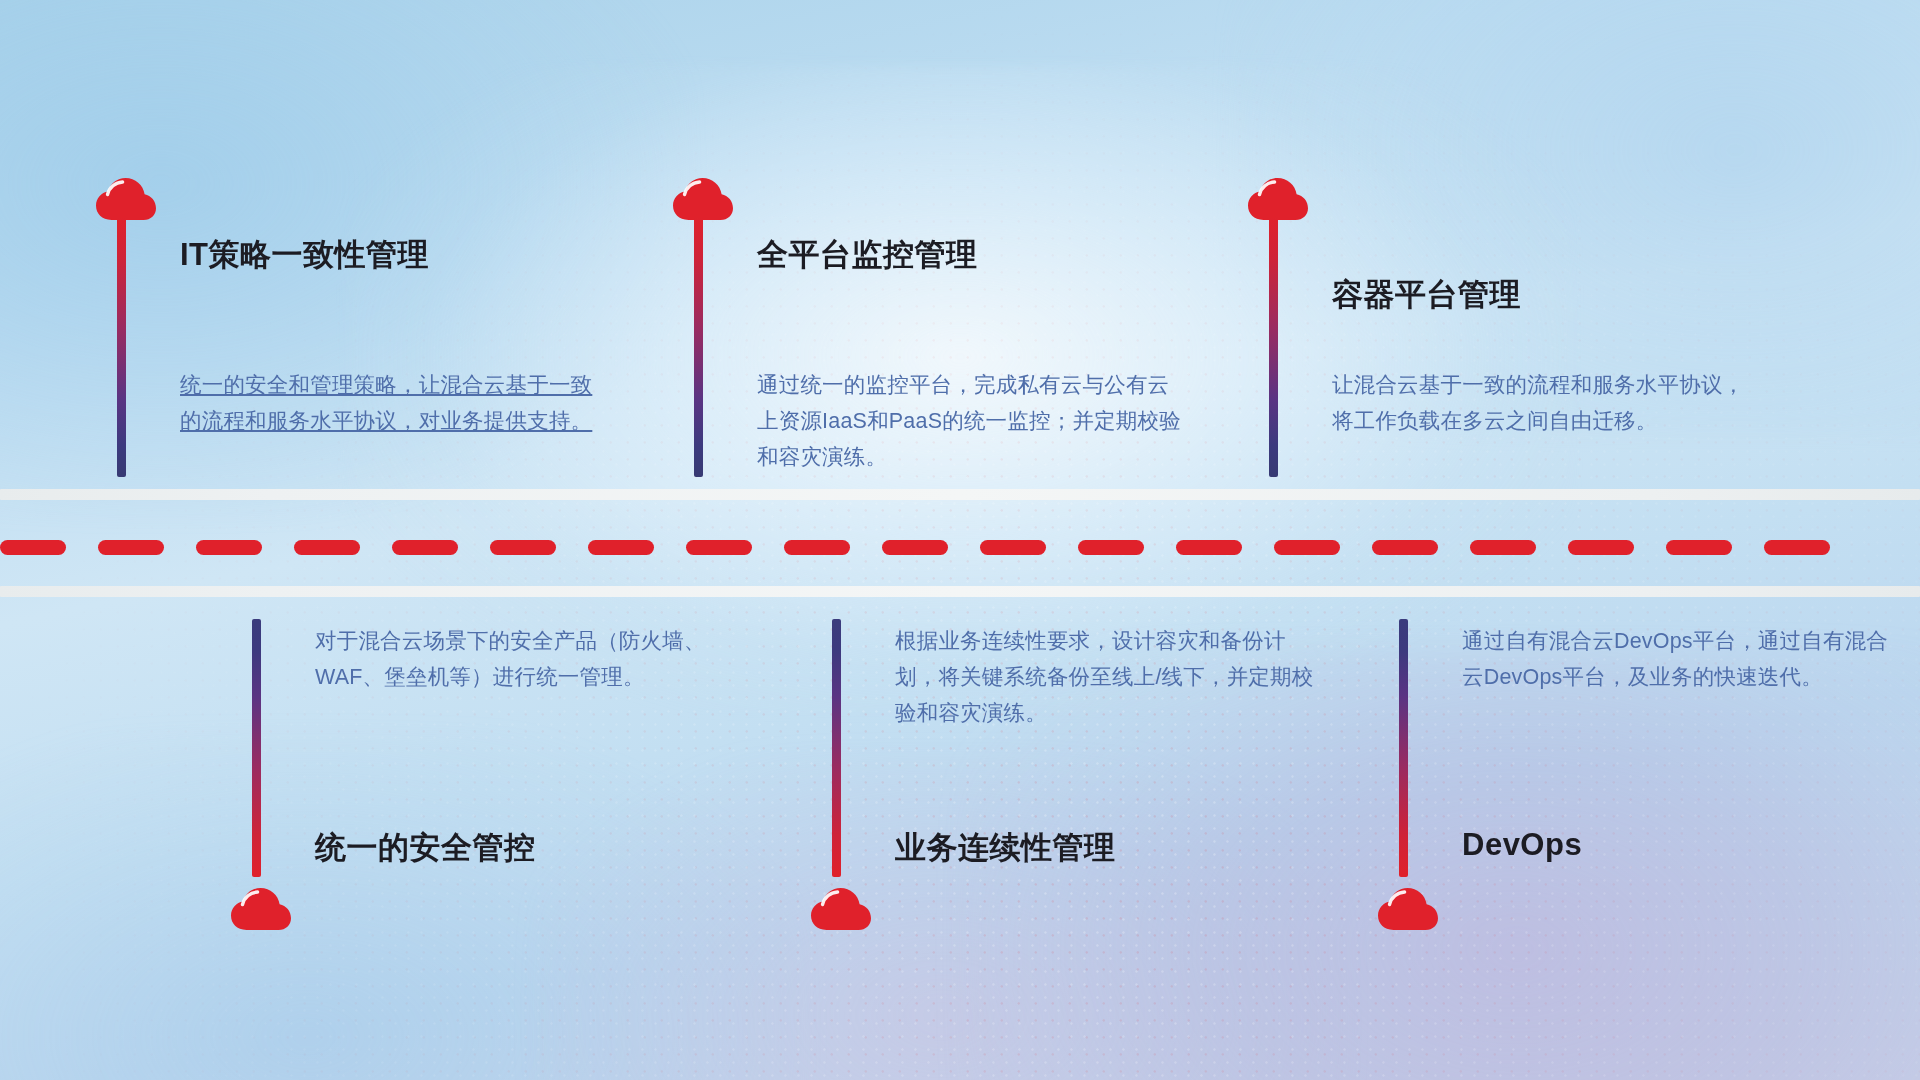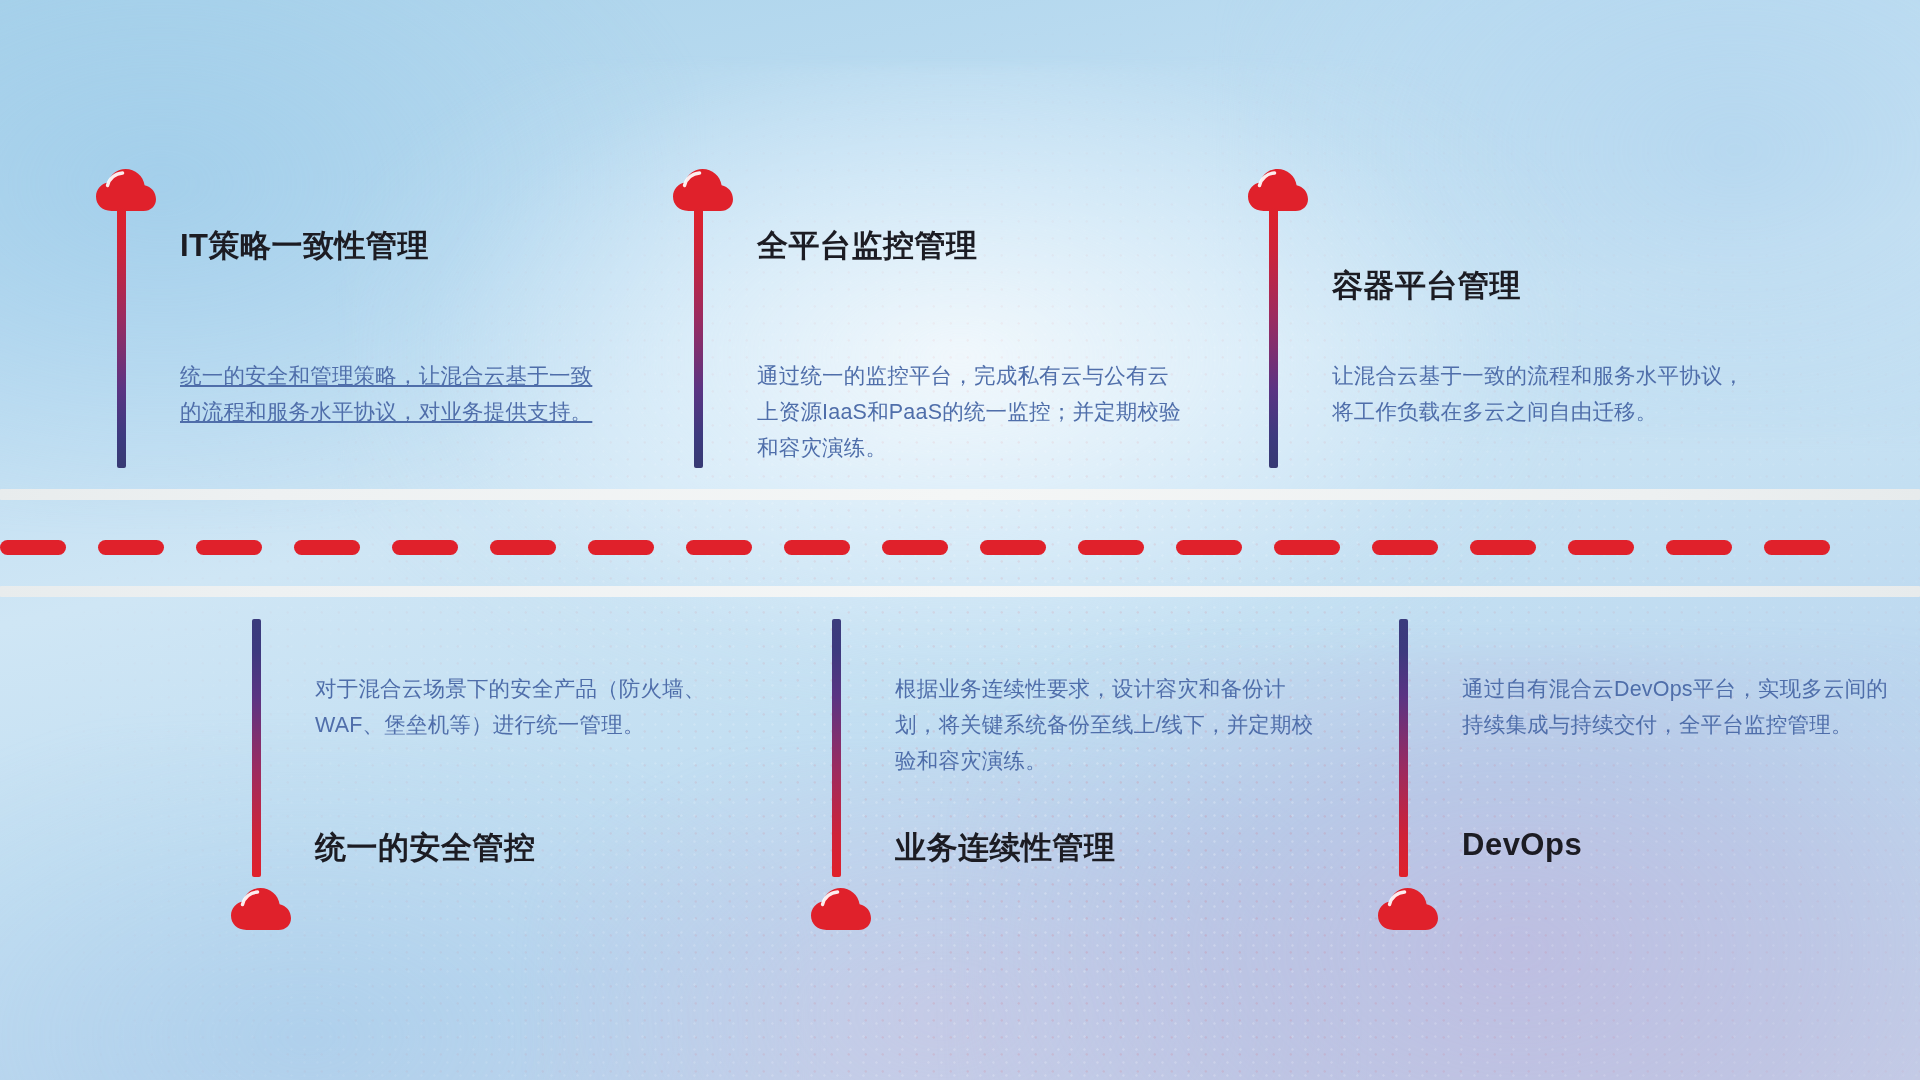--- a/index.html
+++ b/index.html
@@ -125,21 +125,21 @@
     width: 66px;
     height: 15px;
     background: #e0212b;
     border-radius: 8px;
   }
 
   
   .cols-top {
     position: absolute;
     left: 0;
-    top: 3px;
+    top: 12px;
     width: 1920px;
     height: 364px;
   }
   .cols-bottom {
     position: absolute;
     left: 0;
     top: 597px;
     width: 1920px;
     height: 483px;
   }
@@ -186,21 +186,21 @@
     letter-spacing: 0.2px;
   }
 
   
   .t-cloud { top: 165px; }
   .t-stem  { top: 205px; height: 260px; }
   .t-head  { top: 222px; }
   .t-body  { top: 355px; width: 430px; }
 
   
-  .b-body  { top: 26px; width: 430px; margin-top: 48px; }
+  .b-body  { top: 26px; width: 430px; }
   .b-head  { top: 230px; }
   .b-stem  { top: 22px; height: 258px; }
   .b-cloud { top: 290px; }
 </style>
 </head>
 <body>
 
 <div id="stage">
 
   <div class="bg-base"></div>
@@ -299,21 +299,21 @@
       <div class="cloud b-cloud" style="left:810px;">
         <svg viewBox="0 0 62 44" xmlns="http://www.w3.org/2000/svg">
           <path d="M16.5 43 C6.8 43 1 36.6 1 28.6 C1 21.4 6.2 15.6 13.2 14.6 C15.1 6.6 22.1 1 30.6 1 C40.2 1 48.3 8.0 49.6 17.3 C56.2 18.6 61 24.3 61 31.2 C61 38.0 55.6 43 48.6 43 Z" fill="#e0212b"></path>
           <path d="M12.5 17.5 C14.2 10.4 20.3 5.4 27.6 5.0" fill="none" stroke="#ffffff" stroke-width="3.4" stroke-linecap="round" opacity="0.92"></path>
         </svg>
       </div>
     </div>
 
     <div class="col" style="left:0;">
       <div class="stem up b-stem" style="left:1399px;"></div>
-      <div class="body-text b-body" style="left:1462px;">通过自有混合云DevOps平台，实现多云间的持续集成与持续交付，全平台监控管理。</div>
+      <div class="body-text b-body" style="left:1462px;">通过自有混合云DevOps平台，通过自有混合云DevOps平台，及业务的快速迭代。</div>
       <div class="heading b-head" style="left:1462px;">DevOps</div>
       <div class="cloud b-cloud" style="left:1377px;">
         <svg viewBox="0 0 62 44" xmlns="http://www.w3.org/2000/svg">
           <path d="M16.5 43 C6.8 43 1 36.6 1 28.6 C1 21.4 6.2 15.6 13.2 14.6 C15.1 6.6 22.1 1 30.6 1 C40.2 1 48.3 8.0 49.6 17.3 C56.2 18.6 61 24.3 61 31.2 C61 38.0 55.6 43 48.6 43 Z" fill="#e0212b"></path>
           <path d="M12.5 17.5 C14.2 10.4 20.3 5.4 27.6 5.0" fill="none" stroke="#ffffff" stroke-width="3.4" stroke-linecap="round" opacity="0.92"></path>
         </svg>
       </div>
     </div>
 
   </div>

